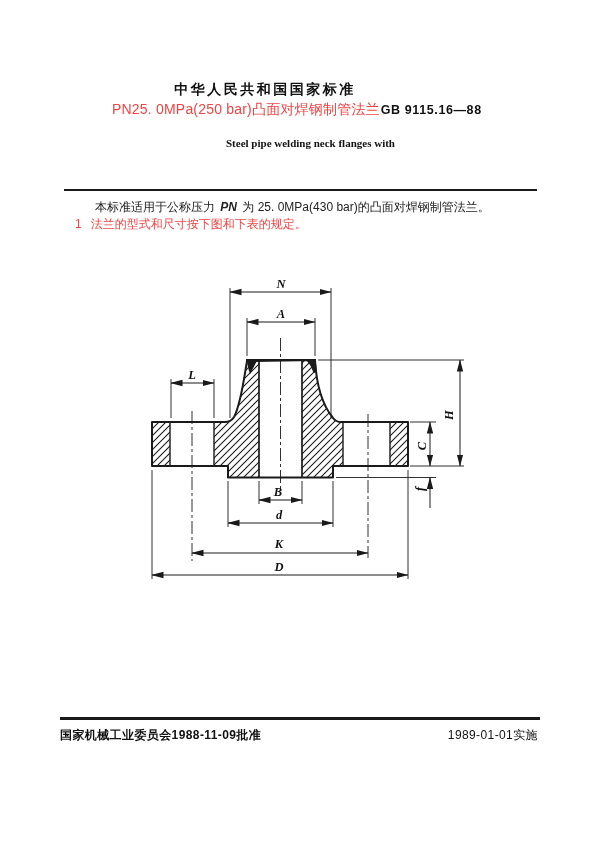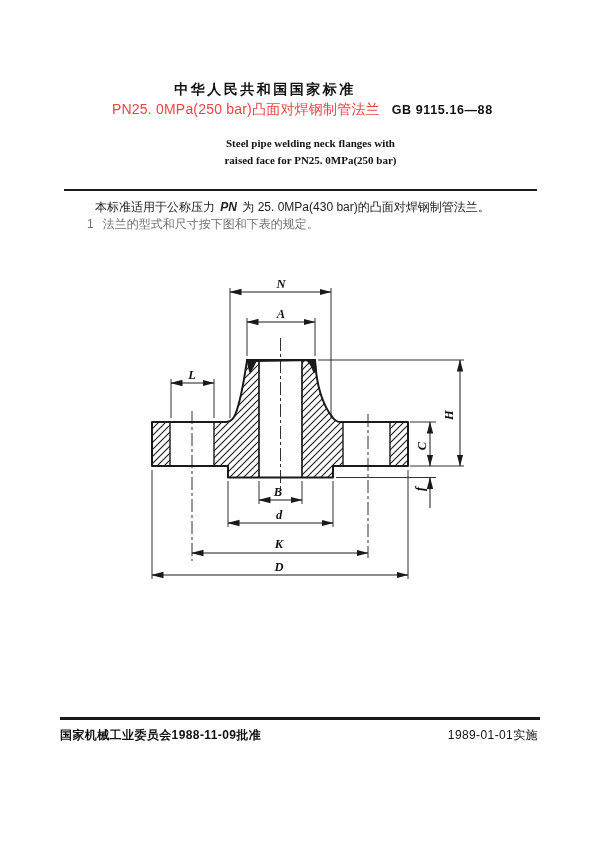--- a/index.html
+++ b/index.html
@@ -8,30 +8,30 @@
     font-family:"Liberation Sans","DejaVu Sans",sans-serif;color:#1a1a1a;
     overflow:hidden;
   }
   .abs{position:absolute;}
   .std-header{
     top:60px;left:0;width:530px;text-align:center;
     font-size:14px;font-weight:bold;letter-spacing:2.5px;color:#111;margin-top:21px;
   }
   .title-row{top:100px;left:112px;white-space:nowrap;}
   .title-cn{font-size:14px;font-weight:normal;color:#ef4444;letter-spacing:0.2px;}
-  .std-no{font-size:12.5px;font-weight:bold;color:#111;letter-spacing:0.6px;margin-left:12px;}
+  .std-no{font-size:12.5px;font-weight:bold;color:#111;letter-spacing:0.6px;margin-left:1px;}
   .title-en{
     top:135px;left:0;width:525px;text-align:center;
     font-family:"Liberation Serif","DejaVu Serif",serif;
     font-size:11px;font-weight:bold;line-height:17px;color:#111;padding-left:48px;
   }
   .rule-top{top:189px;left:64px;width:473px;height:2px;background:#1a1a1a;}
   .para1{top:199px;left:95px;font-size:12px;color:#222;white-space:nowrap;}
   .para1 .pn{font-family:Liberation Sans, sans-serif;font-style:italic;font-weight:bold;padding:0 2px;}
-  .para2{top:216px;left:87px;font-size:12px;color:#737373;white-space:nowrap;}
+  .para2{top:216px;left:75px;font-size:12px;color:#ef4444;white-space:nowrap;}
   .para2 .clause-no{display:inline-block;margin-right:9px;}
   .rule-bottom{top:717px;left:60px;width:480px;height:3px;background:#1a1a1a;}
   .footer-left{top:727px;left:60px;font-size:12px;font-weight:bold;letter-spacing:0.4px;color:#111;}
   .footer-right{top:727px;right:62px;font-size:12px;font-weight:normal;letter-spacing:0.4px;color:#111;}
   svg.figure{top:0;left:0;}
   svg .dim-label{
     font-family:"Liberation Serif","DejaVu Serif",serif;
     font-size:12.5px;font-weight:bold;font-style:italic;fill:#111;
   }
 </style>
@@ -39,21 +39,20 @@
 <body>
 
 <div class="abs std-header">中华人民共和国国家标准</div>
 
 <div class="abs title-row">
   <span class="title-cn">PN25. 0MPa(250 bar)凸面对焊钢制管法兰</span><span class="std-no">GB 9115.16—88</span>
 </div>
 
 <div class="abs title-en">
   <div>Steel pipe welding neck flanges with</div>
-  <div>raised face for PN25. 0MPa(250 bar)</div>
 </div>
 
 <div class="abs rule-top"></div>
 
 <div class="abs para1"><span>本标准适用于公称压力 </span><span class="pn">PN</span><span> 为 25. 0MPa(430 bar)的凸面对焊钢制管法兰。</span></div>
 
 <div class="abs para2"><span class="clause-no">1</span><span>法兰的型式和尺寸按下图和下表的规定。</span></div>
 
 <svg class="abs figure" width="600" height="849" viewBox="0 0 600 849" xmlns="http://www.w3.org/2000/svg">
   <defs>

